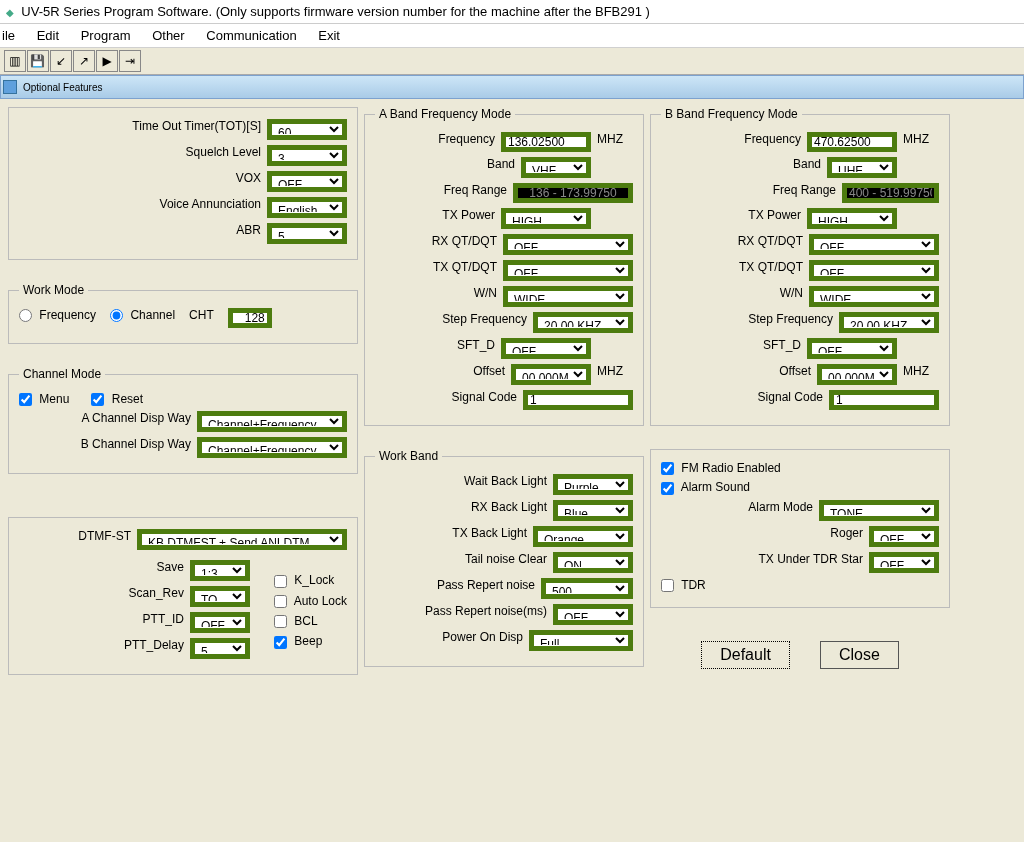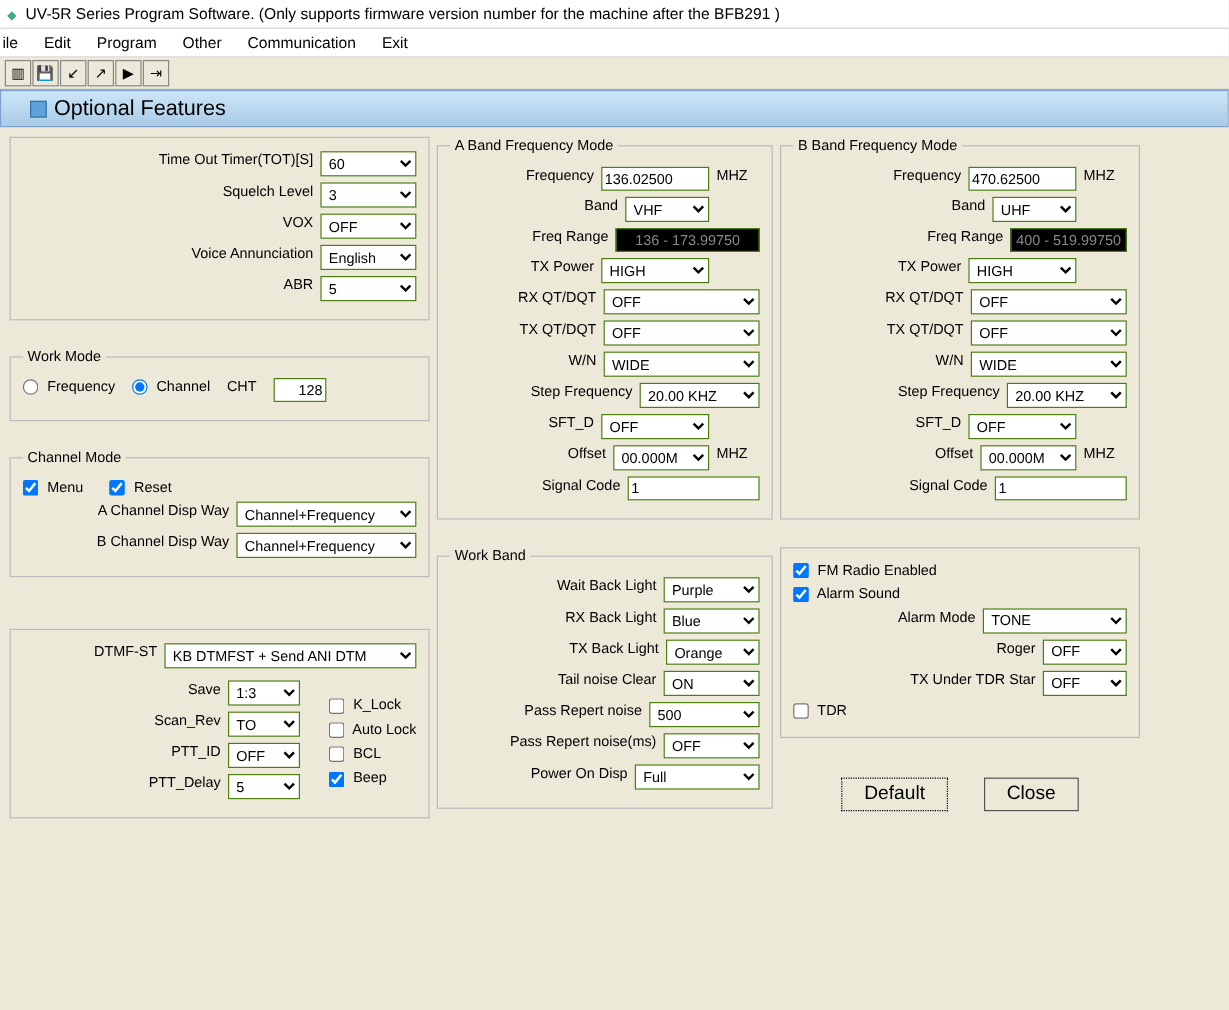--- a/index.html
+++ b/index.html
@@ -41,22 +41,22 @@
     border: 1px solid #888;
     background: #ece9d8;
     display: inline-flex;
     align-items: center;
     justify-content: center;
     font-size: 12px;
     margin-right: 1px;
   }
   .panel-title {
     background: linear-gradient(to bottom, #cde6f7 0%, #a9cbe7 100%);
-    padding: 4px 24px;
-    font-size: 18px;
+    padding: 4px 2px;
+    font-size: 10px;
     border: 1px solid #7da2ce;
     display: flex;
     align-items: center;
     gap: 6px;
   }
   .panel-title .ic {
     width: 14px; height: 14px; background: #5fa0dd; border:1px solid #35729e;
   }
   .workspace {
     padding: 8px;
@@ -79,21 +79,21 @@
     justify-content: flex-end;
     margin: 5px 0;
     gap: 6px;
   }
   .row.left { justify-content: flex-start; }
   .lbl { text-align: right; white-space: nowrap; }
   select, input[type=text] {
     font-family: inherit;
     font-size: 12px;
     background: #fff;
-    border: 1px solid #4d7c0f;
+    border: 5px solid #4d7c0f;
     padding: 1px 2px;
     height: 20px;
   }
   select { height: 21px; }
   input[type=text].ro {
     background: #000000;
     color: #888;
     text-align: center;
   }
   input[type=radio], input[type=checkbox] { margin: 0 4px 0 0; vertical-align: middle; }
@@ -294,21 +294,21 @@
       <div class="row">
           <span class="lbl">Wait Back Light</span>
         <select style="width:80px"><option>Purple</option></select>
         </div>
       <div class="row">
           <span class="lbl">RX Back Light</span>
         <select style="width:80px"><option>Blue</option></select>
         </div>
       <div class="row">
           <span class="lbl">TX Back Light</span>
-        <select style="width:78px"><option>Orange</option></select>
+        <select style="width:100px"><option>Orange</option></select>
         </div>
       <div class="row">
           <span class="lbl">Tail noise Clear</span>
         <select style="width:80px"><option>ON</option></select>
         </div>
       <div class="row">
           <span class="lbl">Pass Repert noise</span>
         <select style="width:92px"><option>500</option></select>
         </div>
       <div class="row">

